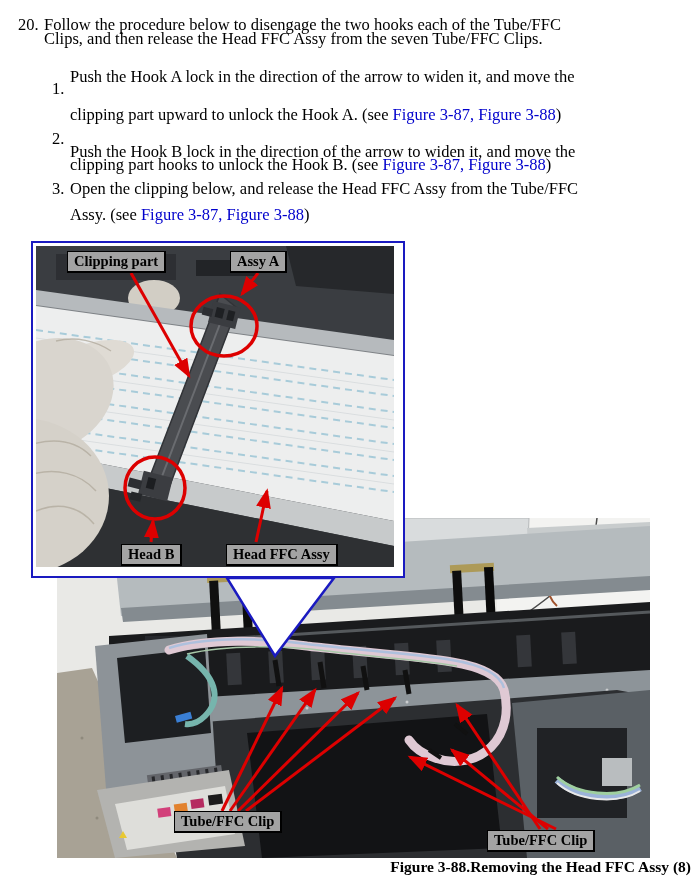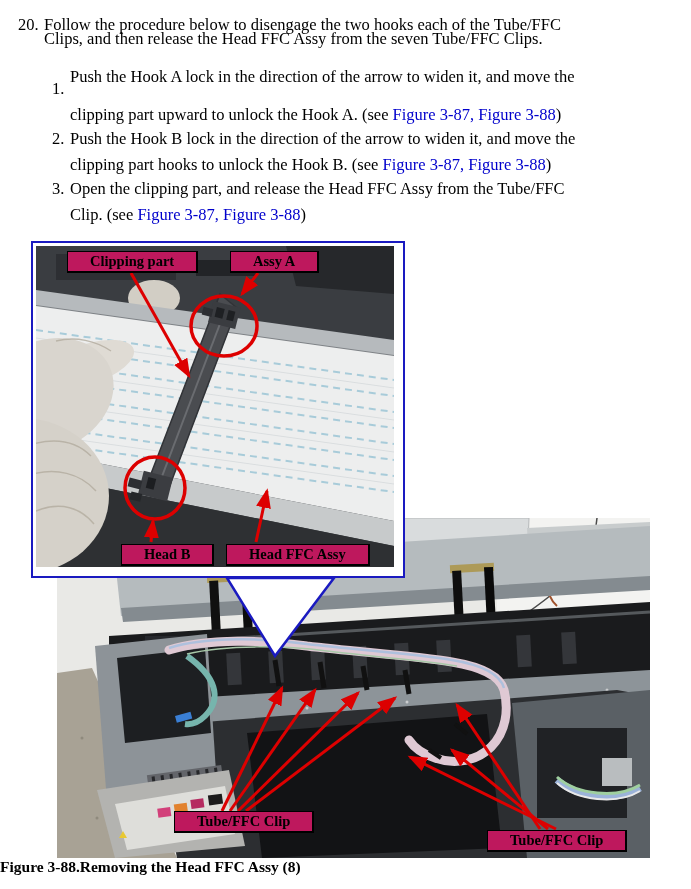--- a/index.html
+++ b/index.html
@@ -16,54 +16,54 @@
   
   #main-photo{position:absolute;left:57px;top:518px;width:593px;height:340px;z-index:10;}
   #inset-photo{
     position:absolute;left:31px;top:241px;width:364px;height:327px;
     border:2px solid #1a1ac0;background:#fff;padding:3px;z-index:20;
   }
   #inset-photo svg, #main-photo svg{display:block;}
   #overlay{position:absolute;left:0;top:0;width:691px;height:889px;z-index:30;pointer-events:none;}
 
   .callout{
-    position:absolute;z-index:40;background:#be185d;
+    position:absolute;z-index:40;background:#a3a3a3;
     border:1px solid #000;border-right-width:2px;border-bottom-width:2px;
-    font-weight:bold;font-size:14.5px;line-height:17px;padding:1px 22px;white-space:nowrap;
+    font-weight:bold;font-size:14.5px;line-height:17px;padding:1px 6px;white-space:nowrap;
   }
   #figure-caption{
-    position:absolute;top:858px;left:0;width:691px;text-align:left;
+    position:absolute;top:858px;left:0;width:691px;text-align:right;
     font-weight:bold;font-size:15.5px;z-index:40;
   }
 </style>
 </head>
 <body>
 
 <div>
   <span class="num tline" style="left:18px;top:12px">20.</span>
   <div class="tline" style="left:44px;top:12px">Follow the procedure below to disengage the two hooks each of the Tube/FFC</div>
   <div class="tline" style="left:44px;top:26px">Clips, and then release the Head FFC Assy from the seven Tube/FFC Clips.</div>
 </div>
 
 <div>
   <span class="num tline" style="left:52px;top:76px">1.</span>
   <div class="tline" style="left:70px;top:64px">Push the Hook A lock in the direction of the arrow to widen it, and move the</div>
   <div class="tline" style="left:70px;top:102px"><span>clipping part upward to unlock the Hook A. (see </span><a class="figlink">Figure 3-87</a><span class="sep">, </span><a class="figlink">Figure 3-88</a><span>)</span></div>
 </div>
 
 <div>
   <span class="num tline" style="left:52px;top:126px">2.</span>
-  <div class="tline" style="left:70px;top:126px">Push the Hook B lock in the direction of the arrow to widen it, and move the</div>
+  <div class="tline" style="left:70px;top:139px">Push the Hook B lock in the direction of the arrow to widen it, and move the</div>
   <div class="tline" style="left:70px;top:152px"><span>clipping part hooks to unlock the Hook B. (see </span><a class="figlink">Figure 3-87</a><span class="sep">, </span><a class="figlink">Figure 3-88</a><span>)</span></div>
 </div>
 
 <div>
   <span class="num tline" style="left:52px;top:176px">3.</span>
-  <div class="tline" style="left:70px;top:176px">Open the clipping part, and release the Head FFC Assy from the Tube/FFC</div>
-  <div class="tline" style="left:70px;top:202px"><span>Clip. (see </span><a class="figlink">Figure 3-87</a><span class="sep">, </span><a class="figlink">Figure 3-88</a><span>)</span></div>
+  <div class="tline" style="left:70px;top:176px">Open the clipping below, and release the Head FFC Assy from the Tube/FFC</div>
+  <div class="tline" style="left:70px;top:202px"><span>Assy. (see </span><a class="figlink">Figure 3-87</a><span class="sep">, </span><a class="figlink">Figure 3-88</a><span>)</span></div>
 </div>
 
 <div>
 
   <div id="main-photo">
     <svg width="593" height="340" viewBox="0 0 593 340">
       <rect x="0" y="0" width="593" height="340" fill="#e9e9e6"></rect>
       <rect x="440" y="0" width="153" height="230" fill="#f3f3f1"></rect>
       <path d="M540,0 C536,40 520,60 470,95" stroke="#4a4a4a" stroke-width="1.5" fill="none"></path>
       <path d="M475,40 C495,55 485,75 500,88" stroke="#a0522d" stroke-width="2" fill="none"></path>

